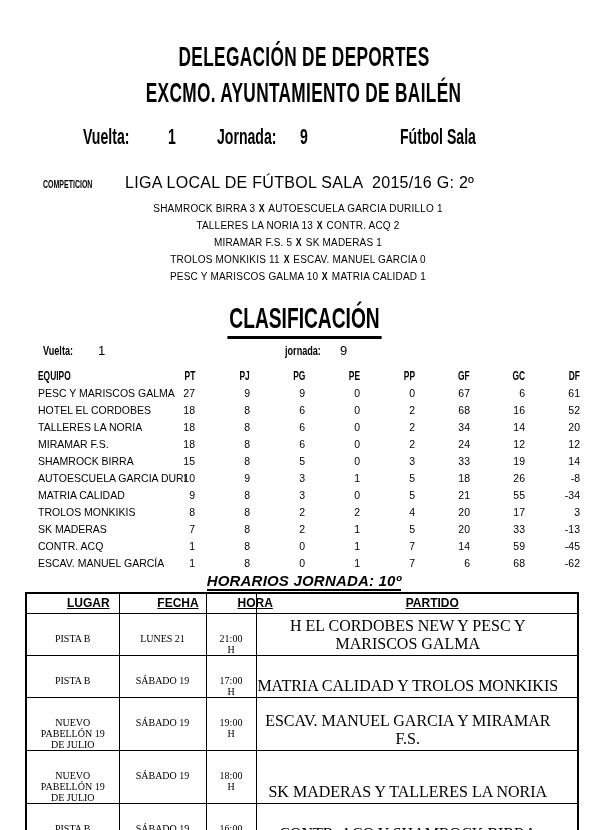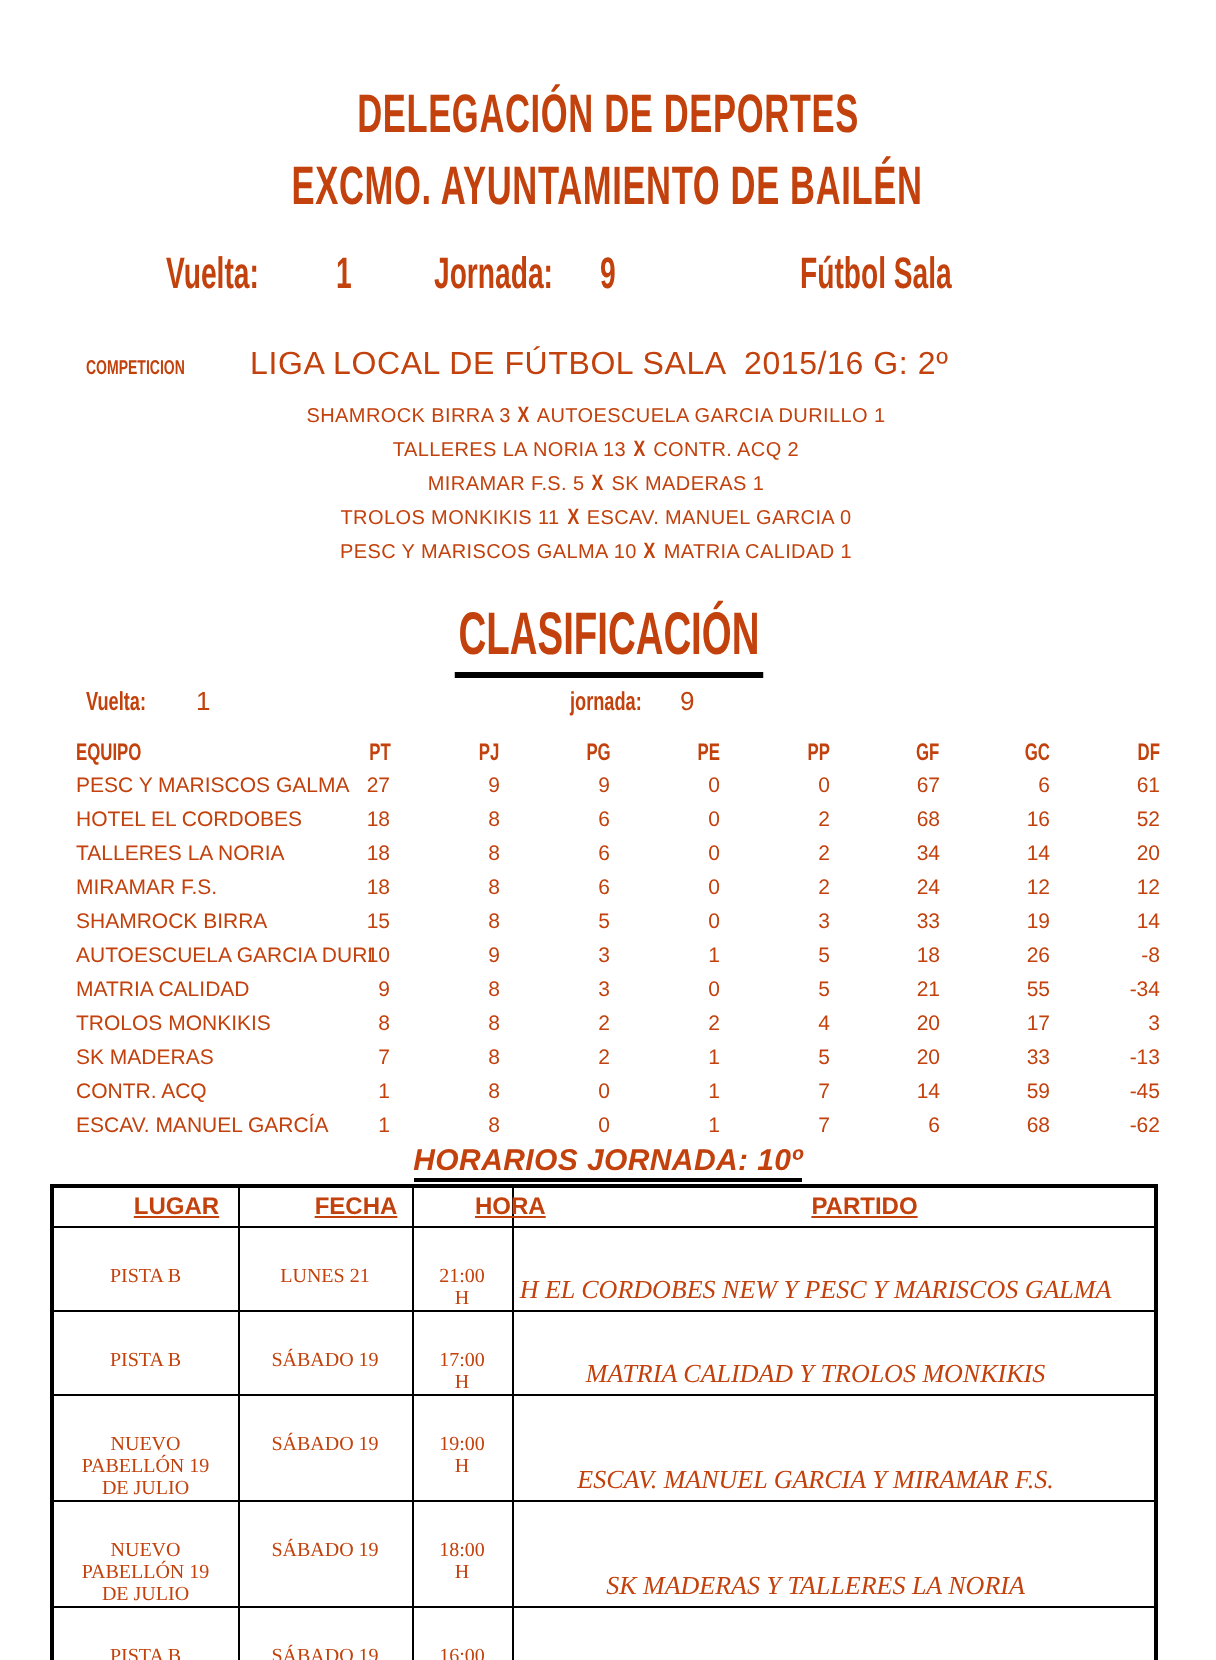--- a/index.html
+++ b/index.html
@@ -1,19 +1,19 @@
 <!DOCTYPE html>
 <html><head>
 <meta charset="utf-8">
 <style>
   * { margin:0; padding:0; box-sizing:border-box; }
   html,body { background:#ffffff; }
   .page {
     position:relative; width:608px; height:830px; background:#fff;
-    color:#c2410c; font-family:"Liberation Sans", sans-serif; overflow:hidden;
+    color:#000000; font-family:"Liberation Sans", sans-serif; overflow:hidden;
   }
   
   .cond  { display:inline-block; font-weight:bold; white-space:pre; transform:scaleX(0.64); }
   .o-c   { transform-origin:50% 50%; }
   .o-l   { transform-origin:left center; }
   .o-r   { transform-origin:right center; }
 
   .t-center { text-align:center; }
 
   .title1 { margin-top:42px; line-height:30px; font-size:27px; letter-spacing:0.5px; }
@@ -50,21 +50,21 @@
   .horarios-h { margin-top:1px; line-height:17px; font-size:15px; }
   .horarios-h span { font-weight:bold; font-style:italic; border-bottom:2px solid #000; padding-bottom:0px; letter-spacing:0.2px; }
 
   .schedule { margin:3px 0 0 25px; width:552px; table-layout:fixed;
               border:2px solid #000; font-family:"Liberation Serif", serif; }
   .schedule td, .schedule th { border:1px solid #000;padding-left:31px; }
   .schedule th { height:20px; font-family:"Liberation Sans", sans-serif; font-size:12px;
                  font-weight:bold; text-decoration:underline; text-align:center; vertical-align:middle; }
   .schedule td { font-size:10px; text-align:center; }
   .schedule .meta { vertical-align:top; padding:19px 12px 0 12px; line-height:11px; }
-  .schedule .partido { vertical-align:bottom; font-size:13px; padding:0 18px 2px 0;font-style:italic; }
+  .schedule .partido { vertical-align:bottom; font-size:16px; padding:0 18px 2px 0; }
   .schedule .r1 { height:23px; } .schedule .r2 { height:22px; }
   .schedule .r3 { height:24px; } .schedule .r4 { height:24px; }
   .schedule .r5 { height:22px; }
   .schedule .footer-cell { height:24px; vertical-align:bottom; padding:0 34px 2px 0; font-size:10px; }
 </style>
 </head>
 <body>
 
 <div class="page">
 

